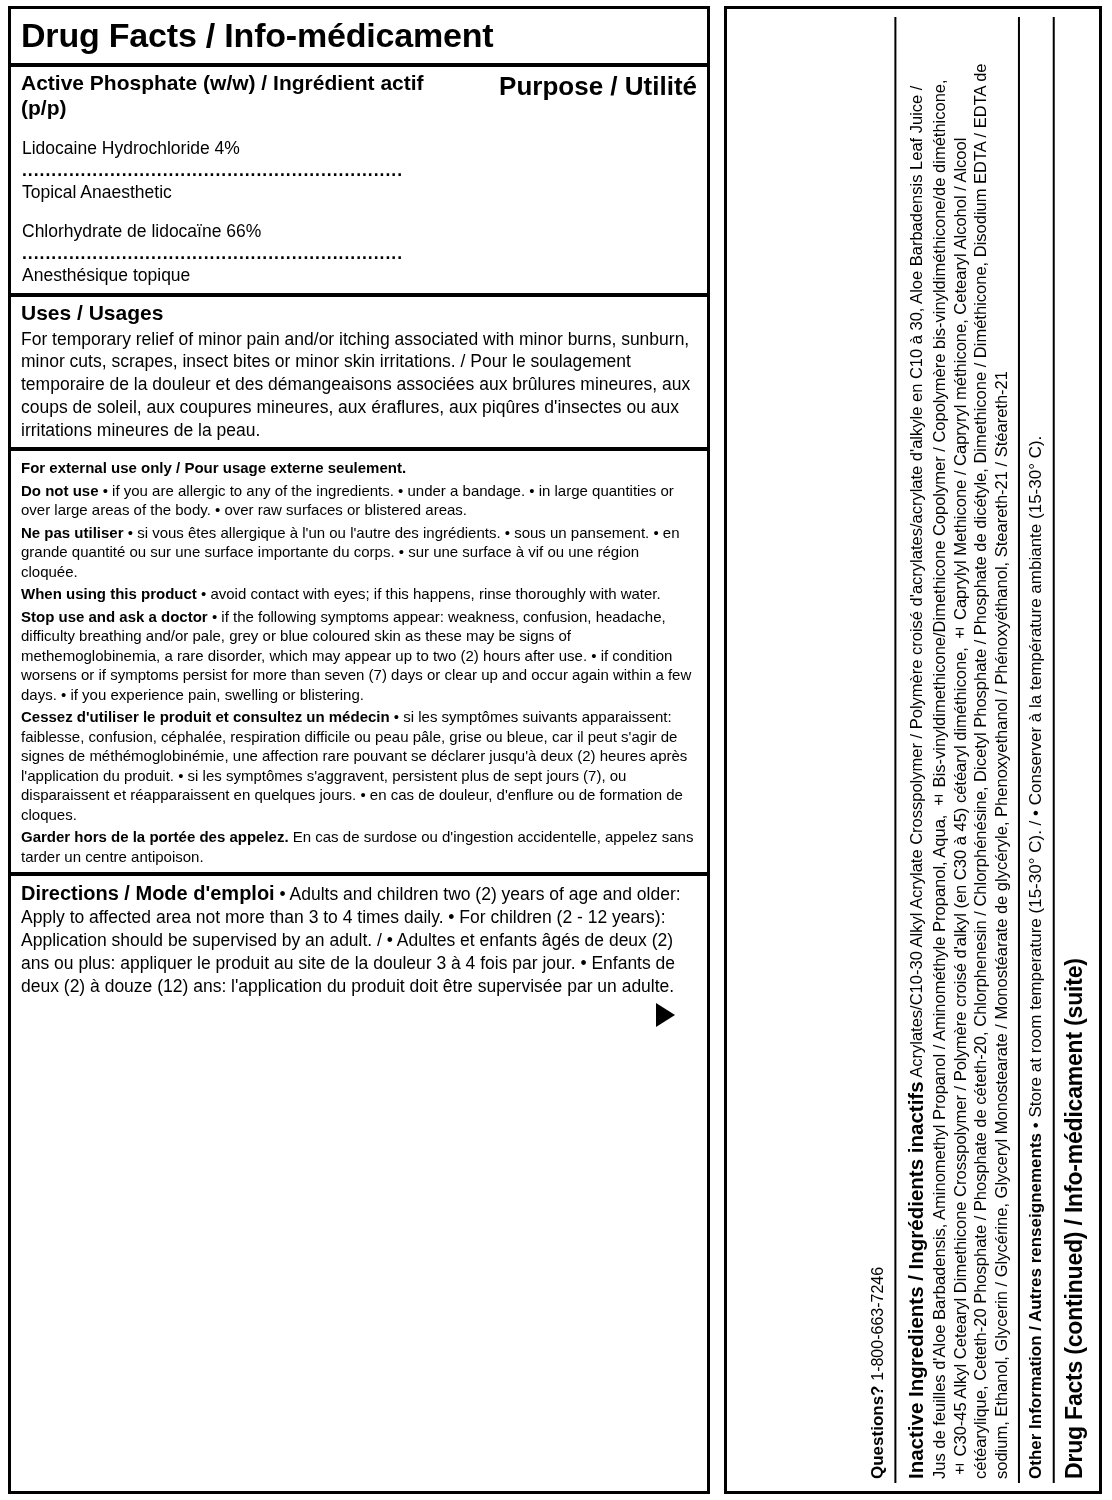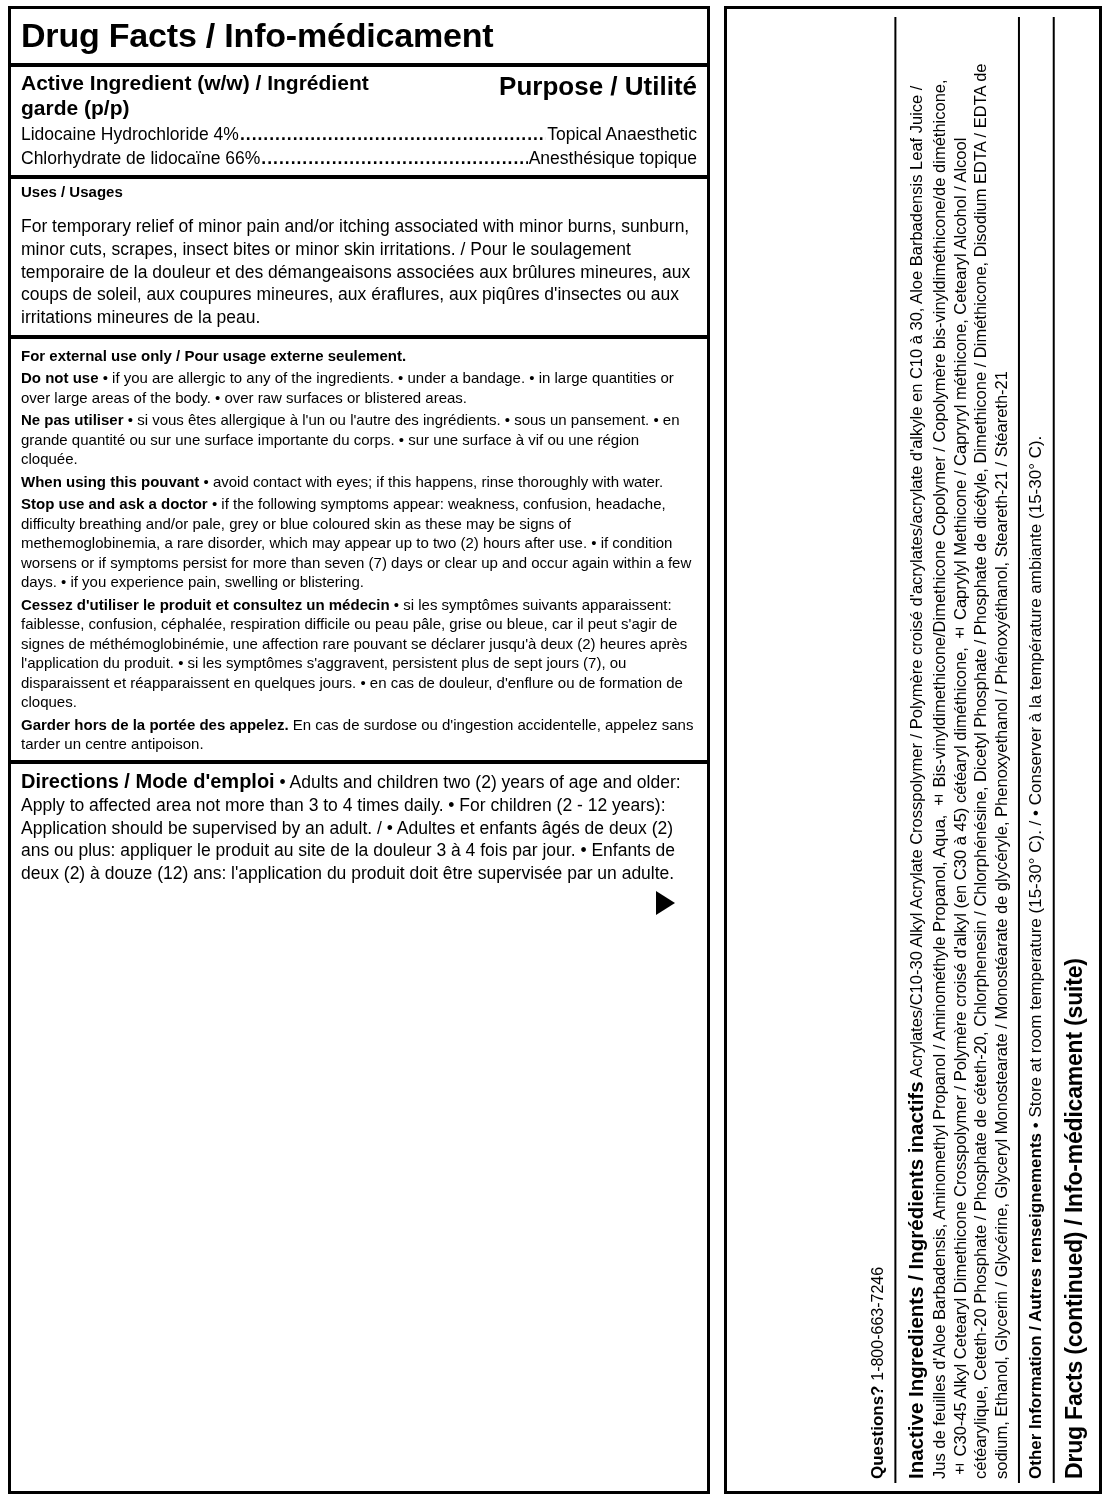--- a/index.html
+++ b/index.html
@@ -43,21 +43,21 @@
   }
 
   .title-main {
     font-size: 34px;
     font-weight: bold;
     letter-spacing: -0.2px;
     padding: 7px 10px 8px 10px;
   }
 
   .sec-head {
-    font-size: 15px;
+    font-size: 21px;
     font-weight: bold;
     line-height: 1.18;
   }
   .sec-head-row {
     display: flex;
     justify-content: space-between;
     align-items: flex-start;
     gap: 10px;
   }
   .sec-head-left {
@@ -71,37 +71,38 @@
     font-weight: bold;
     line-height: 1.18;
     white-space: nowrap;
   }
 
   .ing-line {
     display: flex;
     align-items: baseline;
     font-size: 17.5px;
     line-height: 1.28;
-    margin-top: 2px;
+    margin-top: 16px;
+    flex-direction: column;
   }
   .ing-name { white-space: nowrap; }
   .dots {
     flex: 1 1 auto;
     overflow: hidden;
     white-space: nowrap;
     letter-spacing: 1px;
     font-weight: bold;
     margin: 0 1px;
   }
   .ing-purpose { white-space: nowrap; }
 
   .body-text {
     font-size: 17.5px;
     line-height: 1.30;
-    margin-top: 14px;
+    margin-top: 2px;
   }
 
   .warn-block {
     font-size: 15px;
     line-height: 1.30;
     margin-top: 3px;
   }
   .warn-block .lead { font-weight: bold; }
 
   .directions {
@@ -194,21 +195,21 @@
 
   <div class="left-panel">
     <div class="panel-box">
 
       <div class="title-main">Drug Facts / Info-médicament</div>
 
       <div class="hr-thick"></div>
 
       <div class="section">
         <div class="sec-head-row">
-          <div class="sec-head-left">Active Ingredient (w/w) / Ingrédient garde (p/p)</div>
+          <div class="sec-head-left">Active Phosphate (w/w) / Ingrédient actif (p/p)</div>
           <div class="sec-head-right">Purpose / Utilité</div>
         </div>
 
         <div class="ing-line">
           <span class="ing-name">Lidocaine Hydrochloride 4%</span>
           <span class="dots">.................................................................</span>
           <span class="ing-purpose">Topical Anaesthetic</span>
         </div>
         <div class="ing-line">
           <span class="ing-name">Chlorhydrate de lidocaïne 66%</span>
@@ -224,21 +225,21 @@
         <div class="body-text">For temporary relief of minor pain and/or itching associated with minor burns, sunburn, minor cuts, scrapes, insect bites or minor skin irritations. / Pour le soulagement temporaire de la douleur et des démangeaisons associées aux brûlures mineures, aux coups de soleil, aux coupures mineures, aux éraflures, aux piqûres d'insectes ou aux irritations mineures de la peau.</div>
       </div>
 
       <div class="hr-thick"></div>
 
       <div class="section">
 
         <div class="warn-block"><span class="lead">For external use only / Pour usage externe seulement.</span><span></span></div>
         <div class="warn-block"><span class="lead">Do not use</span><span> • if you are allergic to any of the ingredients. • under a bandage. • in large quantities or over large areas of the body. • over raw surfaces or blistered areas.</span></div>
         <div class="warn-block"><span class="lead">Ne pas utiliser</span><span> • si vous êtes allergique à l'un ou l'autre des ingrédients. • sous un pansement. • en grande quantité ou sur une surface importante du corps. • sur une surface à vif ou une région cloquée.</span></div>
-        <div class="warn-block"><span class="lead">When using this pouvant</span><span> • avoid contact with eyes; if this happens, rinse thoroughly with water.</span></div>
+        <div class="warn-block"><span class="lead">When using this product</span><span> • avoid contact with eyes; if this happens, rinse thoroughly with water.</span></div>
         <div class="warn-block"><span class="lead">Stop use and ask a doctor</span><span> • if the following symptoms appear: weakness, confusion, headache, difficulty breathing and/or pale, grey or blue coloured skin as these may be signs of methemoglobinemia, a rare disorder, which may appear up to two (2) hours after use. • if condition worsens or if symptoms persist for more than seven (7) days or clear up and occur again within a few days. • if you experience pain, swelling or blistering.</span></div>
         <div class="warn-block"><span class="lead">Cessez d'utiliser le produit et consultez un médecin</span><span> • si les symptômes suivants apparaissent: faiblesse, confusion, céphalée, respiration difficile ou peau pâle, grise ou bleue, car il peut s'agir de signes de méthémoglobinémie, une affection rare pouvant se déclarer jusqu'à deux (2) heures après l'application du produit. • si les symptômes s'aggravent, persistent plus de sept jours (7), ou disparaissent et réapparaissent en quelques jours. • en cas de douleur, d'enflure ou de formation de cloques.</span></div>
         <div class="warn-block"><span class="lead">Garder hors de la portée des appelez.</span><span> En cas de surdose ou d'ingestion accidentelle, appelez sans tarder un centre antipoison.</span></div>
       </div>
 
       <div class="hr-thick"></div>
 
       <div class="section">
         <div class="directions"><span class="lead">Directions / Mode d'emploi</span><span> • Adults and children two (2) years of age and older: Apply to affected area not more than 3 to 4 times daily. • For children (2 - 12 years): Application should be supervised by an adult. / • Adultes et enfants âgés de deux (2) ans ou plus: appliquer le produit au site de la douleur 3 à 4 fois par jour. • Enfants de deux (2) à douze (12) ans: l'application du produit doit être supervisée par un adulte.</span></div>
         <div class="arrow-row">

